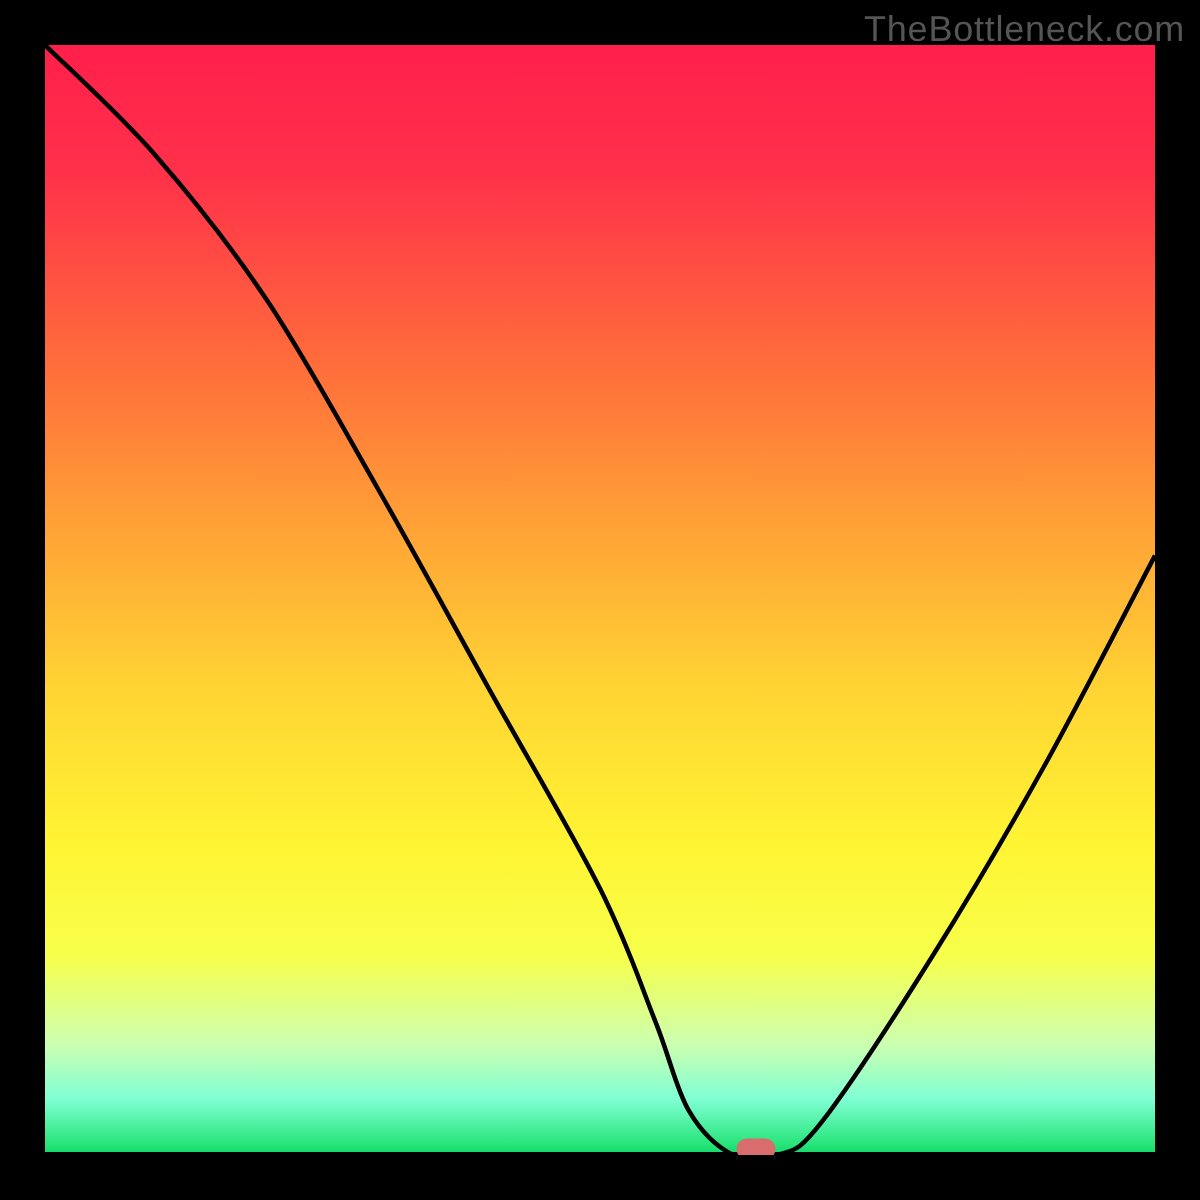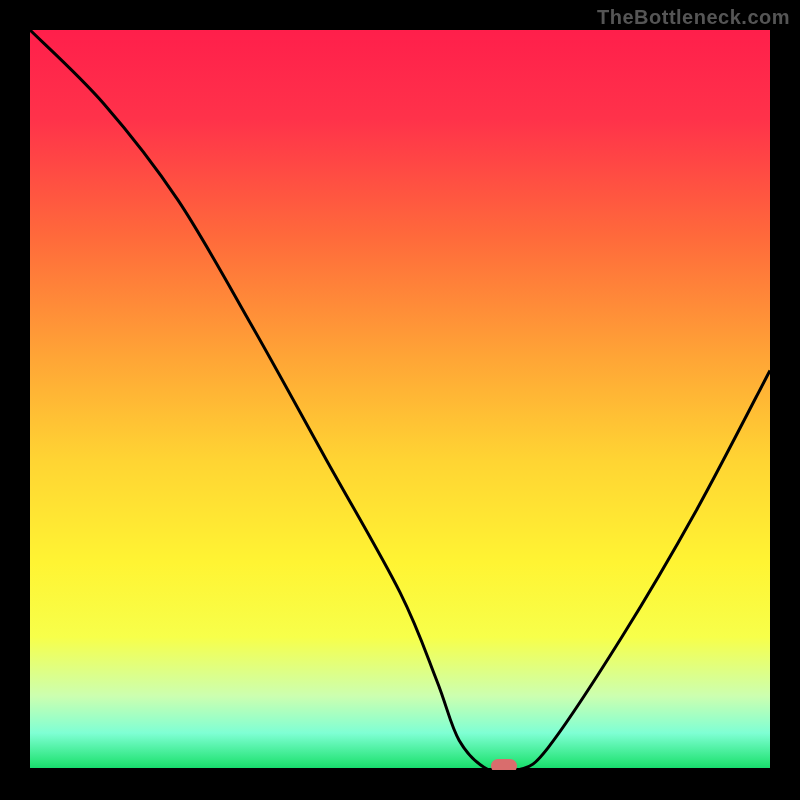--- a/index.html
+++ b/index.html
@@ -15,22 +15,22 @@
     position: relative;
     width: 800px;
     height: 800px;
     background: #000;
   }
   .watermark {
     position: absolute;
     top: 6px;
     right: 10px;
     color: #555;
-    font-size: 20px;
-    font-weight: 700;
+    font-size: 24px;
+    font-weight: 400;
     letter-spacing: 0.5px;
     z-index: 10;
   }
   .plot-area {
     position: absolute;
     left: 30px;
     top: 30px;
     width: 740px;
     height: 740px;
     overflow: hidden;

